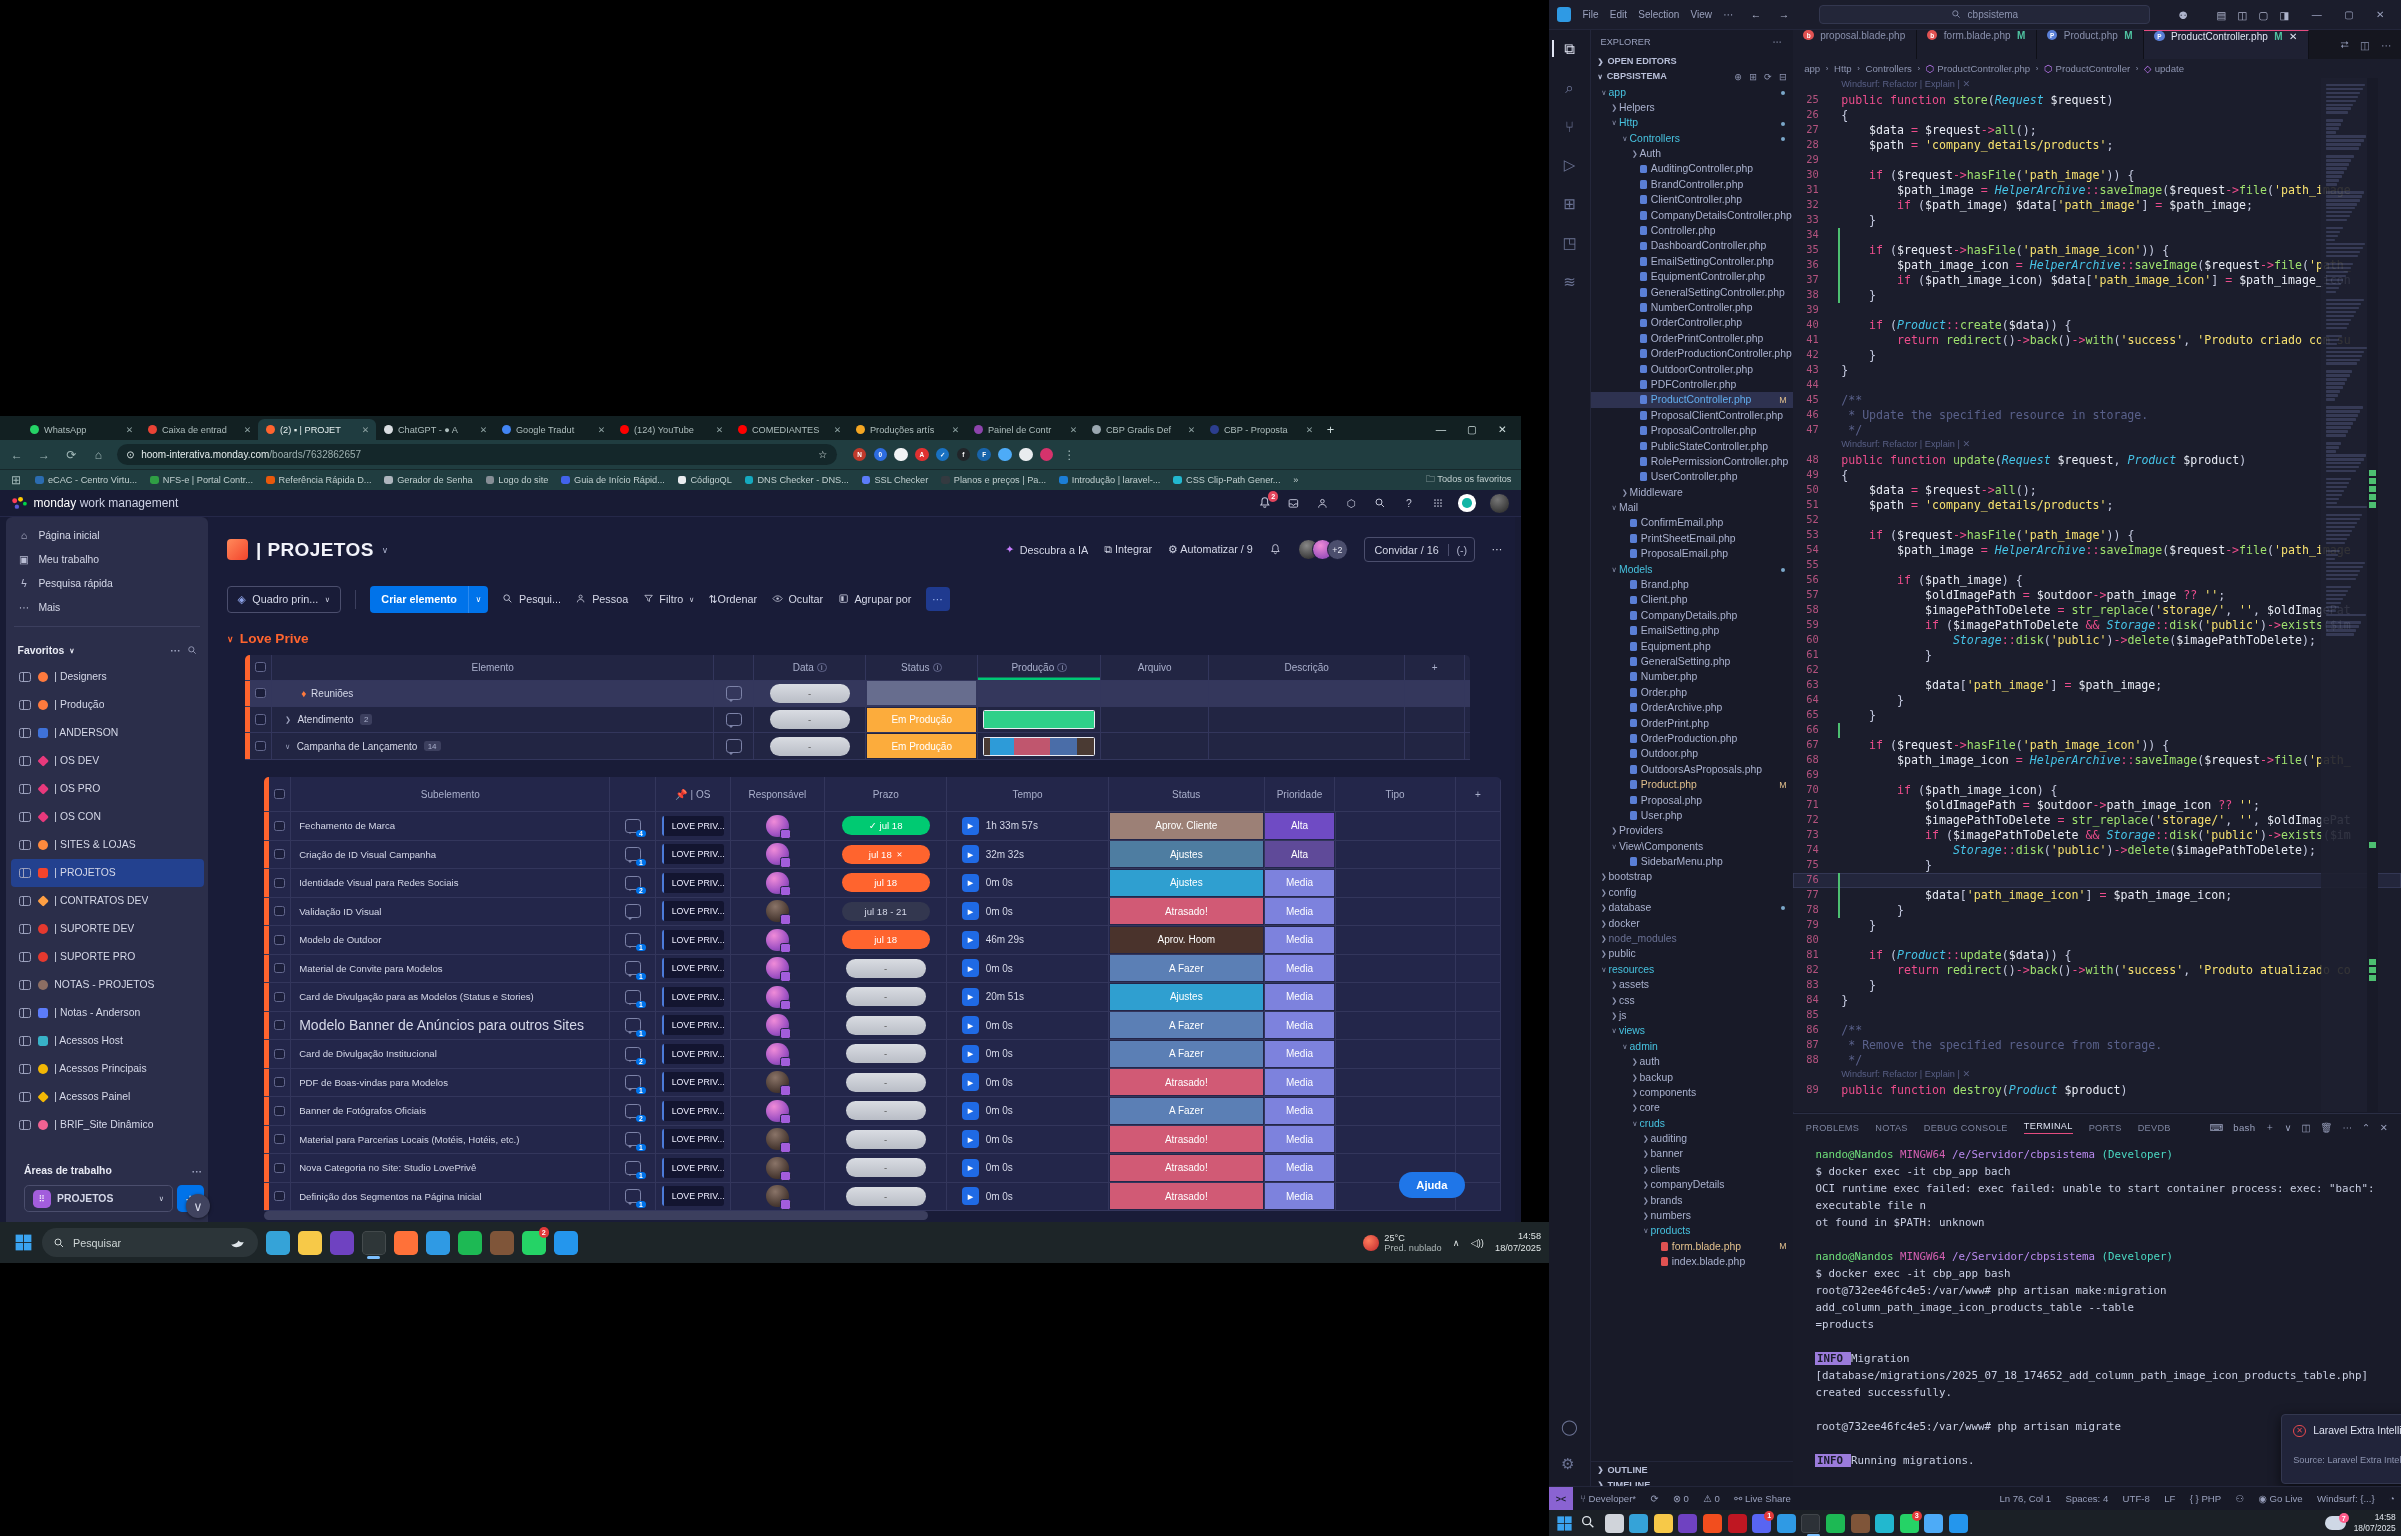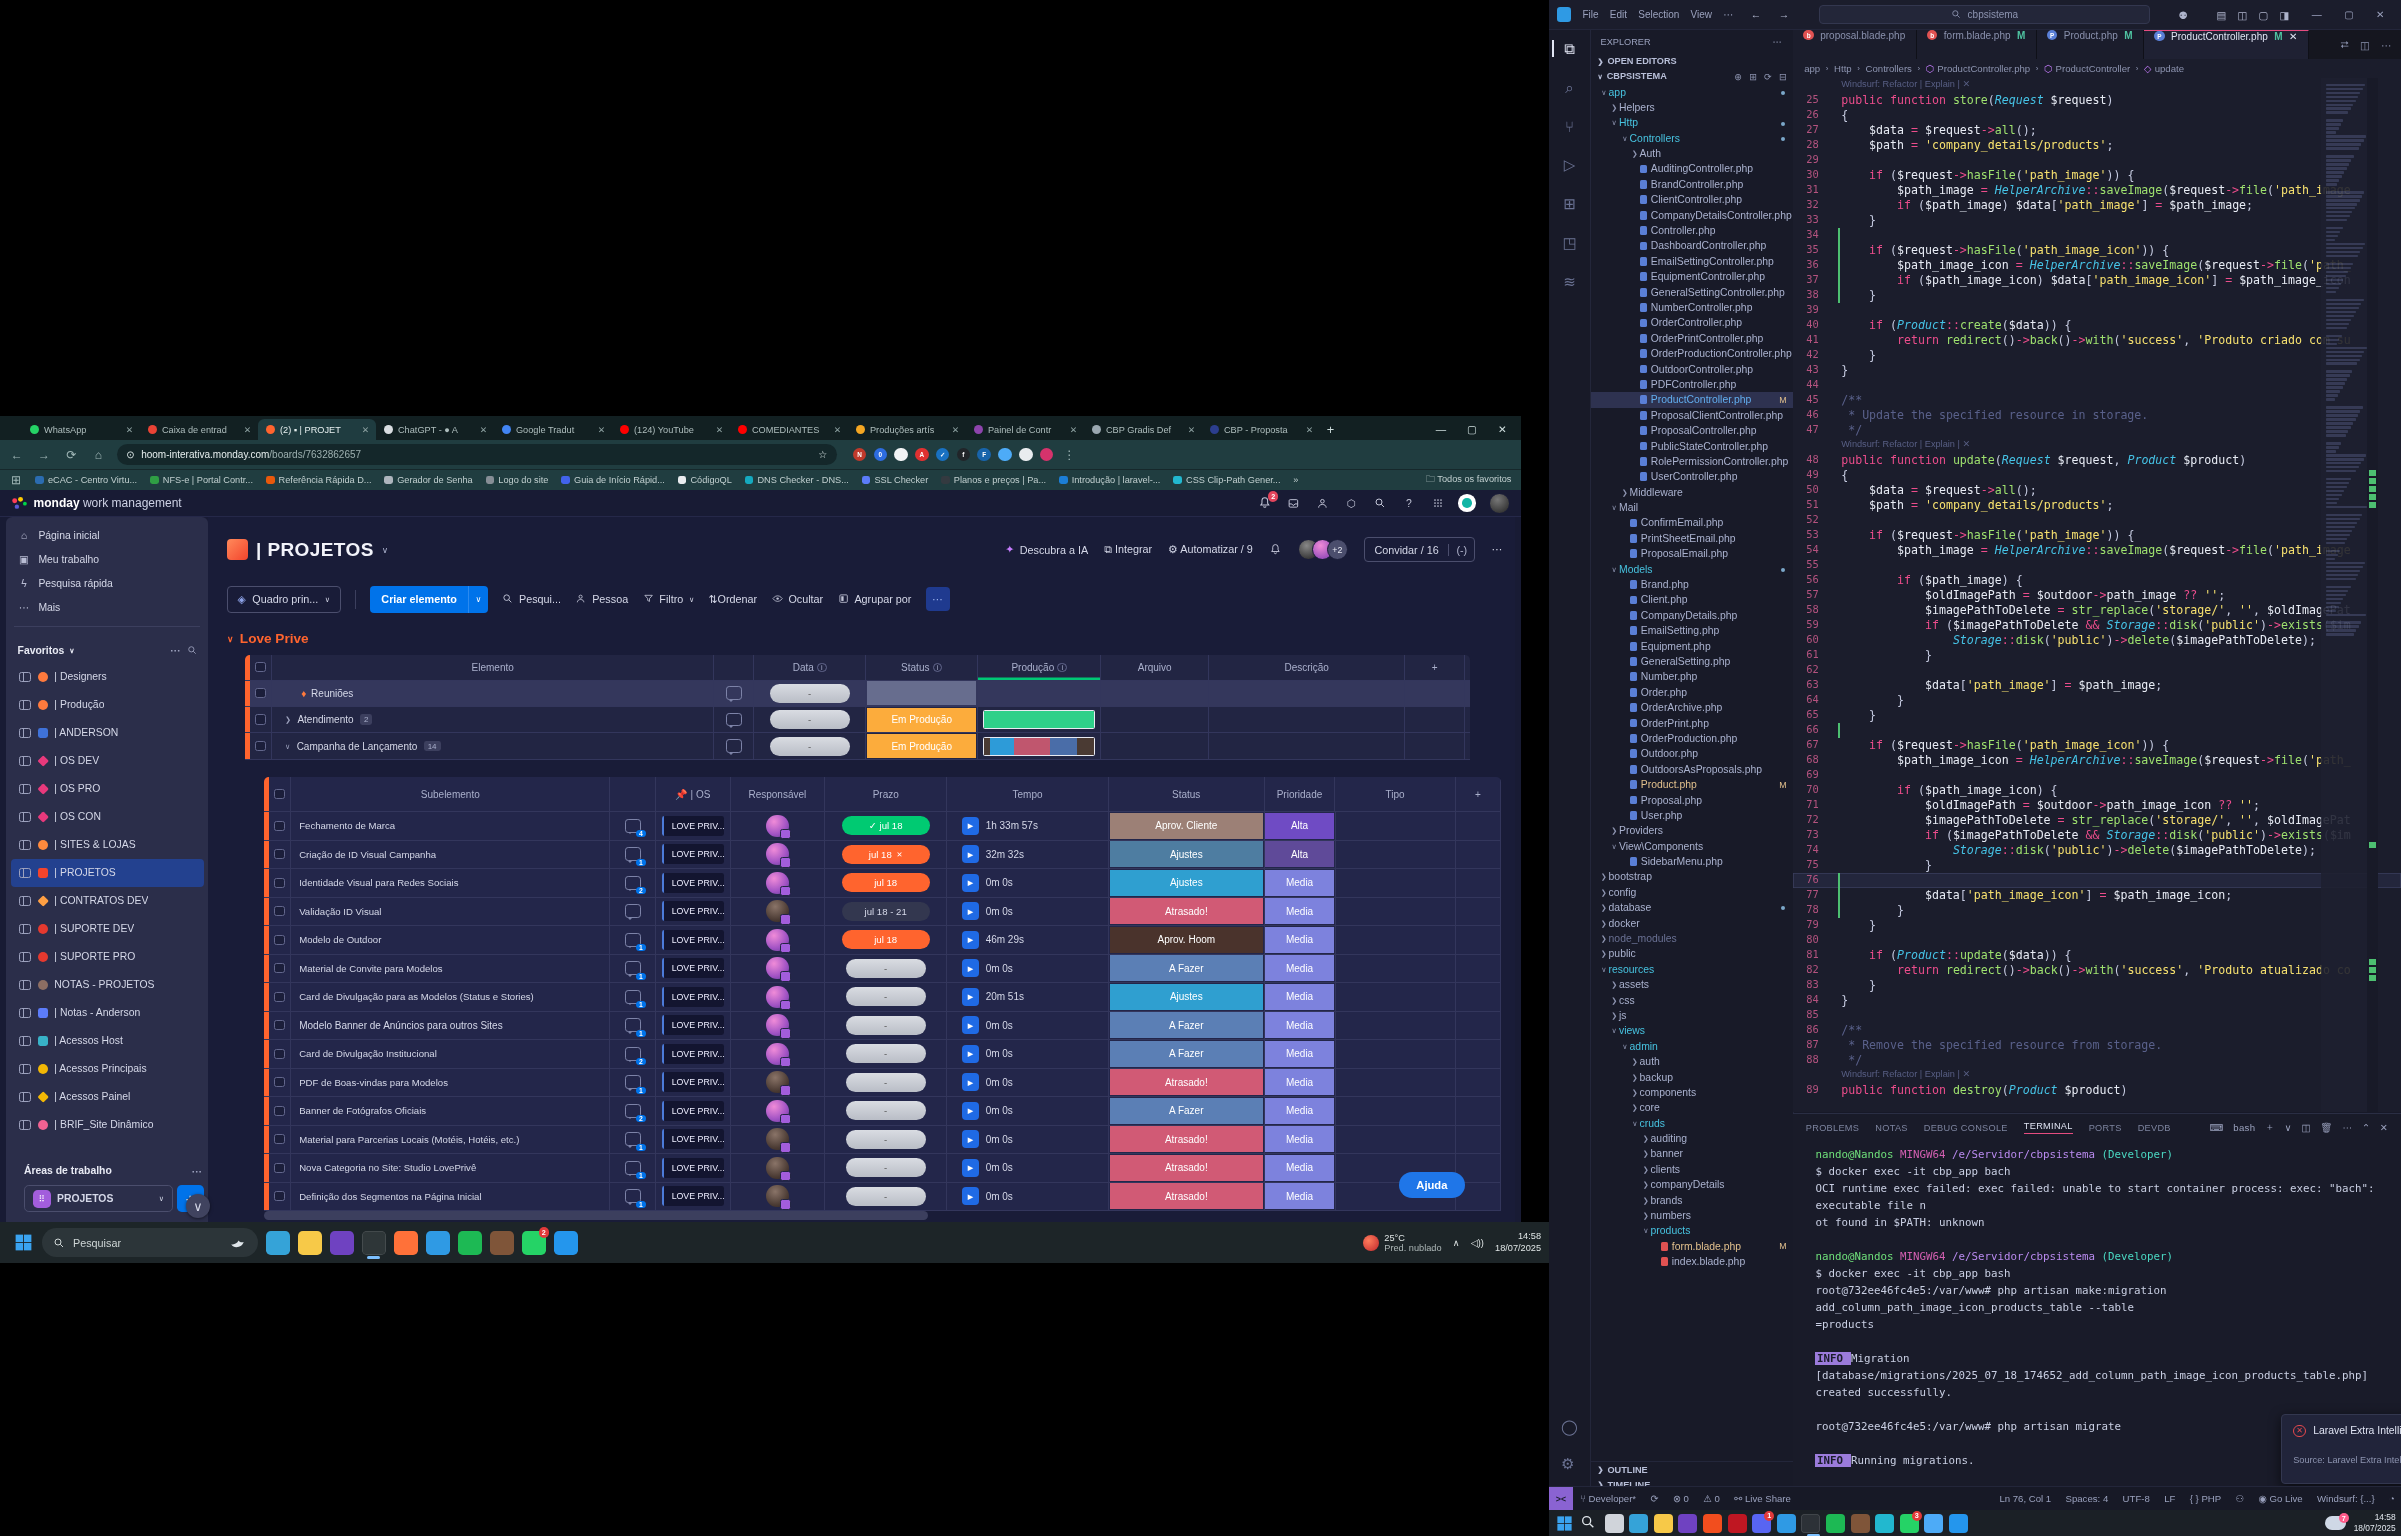--- a/index.html
+++ b/index.html
@@ -22,21 +22,21 @@
 #urlbar .host{color:#e6eeee}
 #urlbar .path{color:#9db0b0}
 .extchip{width:13.6px;height:13.6px;border-radius:50%;font-size:6.4px;font-weight:bold;color:#fff;display:flex;align-items:center;justify-content:center;flex:none}
 #bookmarks{left:0;top:53px;width:100%;height:21px;background:#203d40;border-top:0.8px solid #16282b;display:flex;align-items:center;gap:12.8px;padding:0 9.6px;font-size:9.2px;color:#c2d0d0}
 .bm{display:flex;align-items:center;gap:4px;white-space:nowrap}
 .bm .ic{width:8.8px;height:8.8px;border-radius:2.4px;flex:none}
 
 #monday{left:0;top:74px;width:100%;height:732px;background:#181b34}
 #m-top{left:0;top:0;width:100%;height:27px;display:flex;align-items:center;padding:0 11.2px;background:#181b34;border-bottom:0.8px solid #252849}
 #m-logo{display:flex;align-items:center;gap:4.8px;font-size:12px;color:#fff}
-#m-logo b{font-weight:bold}
+#m-logo b{font-weight:normal}
 #m-logo span.wm{color:#cdd1e4;font-weight:normal}
 #m-top-icons{margin-left:auto;display:flex;align-items:center;gap:12.8px;color:#c3c6d8}
 .mti{position:relative;width:16px;height:16px;display:flex;align-items:center;justify-content:center;font-size:10.4px}
 .badge{position:absolute;top:-4px;right:-5.6px;background:#e2445c;color:#fff;border-radius:6.4px;font-size:7.2px;padding:0.8px 3.2px;font-weight:bold}
 #m-side{left:6.4px;top:27px;width:202px;height:705px;background:#2b2e4a;border-radius:6.4px 6.4px 0 0;padding-top:6.4px;font-size:10.4px;color:#d5d8e8}
 .snav{display:flex;align-items:center;gap:8px;height:24px;padding:0 11.2px}
 .snav .g{width:12.8px;text-align:center;color:#b9bdd4}
 #favhead{display:flex;align-items:center;gap:4.8px;padding:11.2px 11.2px 6.4px;font-weight:bold;color:#e8eaf4}
 #favhead .sp{margin-left:auto;color:#9ca1bd;letter-spacing:1.6px}
 .fav-item{display:flex;align-items:center;gap:6.4px;height:28px;padding:0 8px;margin:0 4.8px;border-radius:4px;color:#d5d8e8;white-space:nowrap;overflow:hidden}
@@ -826,21 +826,21 @@
                 <span class="stcell" style="background:#7d82dd">Media</span>
               </span>
               <span class="cell" style="width:122px"></span>
               <span class="cell" style="width:46px"></span>
             </div>
             <div class="trow" style="height:28.5px">
               <span class="obar"></span>
               <span class="cb">
                 <i></i>
               </span>
-              <span class="cell l" style="width:324px;font-size:10px">Modelo Banner de Anúncios para outros Sites</span>
+              <span class="cell l" style="width:324px;font-size:14px">Modelo Banner de Anúncios para outros Sites</span>
               <span class="cell" style="width:46px">
                 <span class="chatb">
                   <span class="bdg">1</span>
                 </span>
               </span>
               <span class="cell" style="width:76px">
                 <span class="osp">LOVE PRIV...</span>
               </span>
               <span class="cell" style="width:96px">
                 <span class="avatar p"></span>

